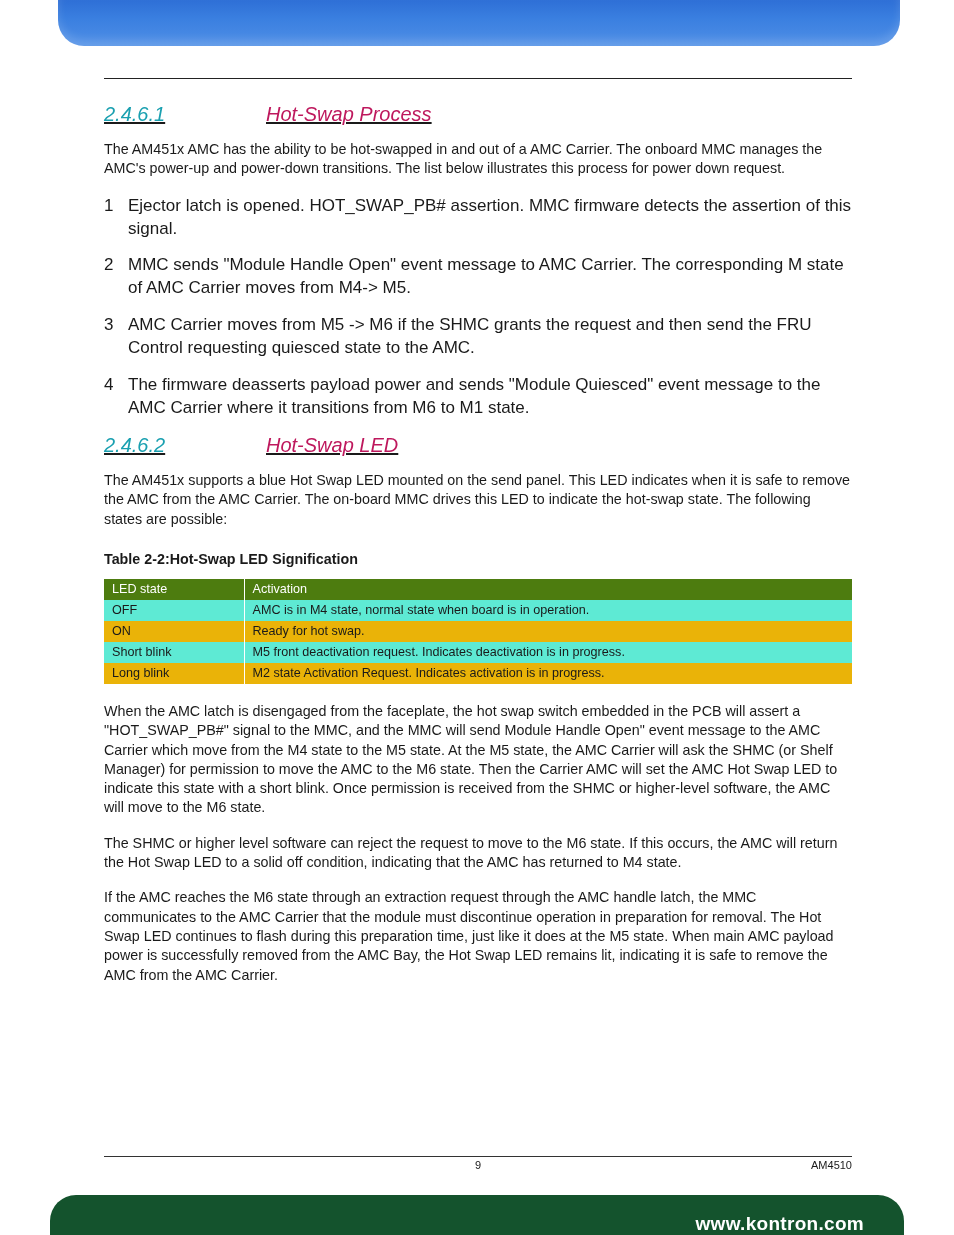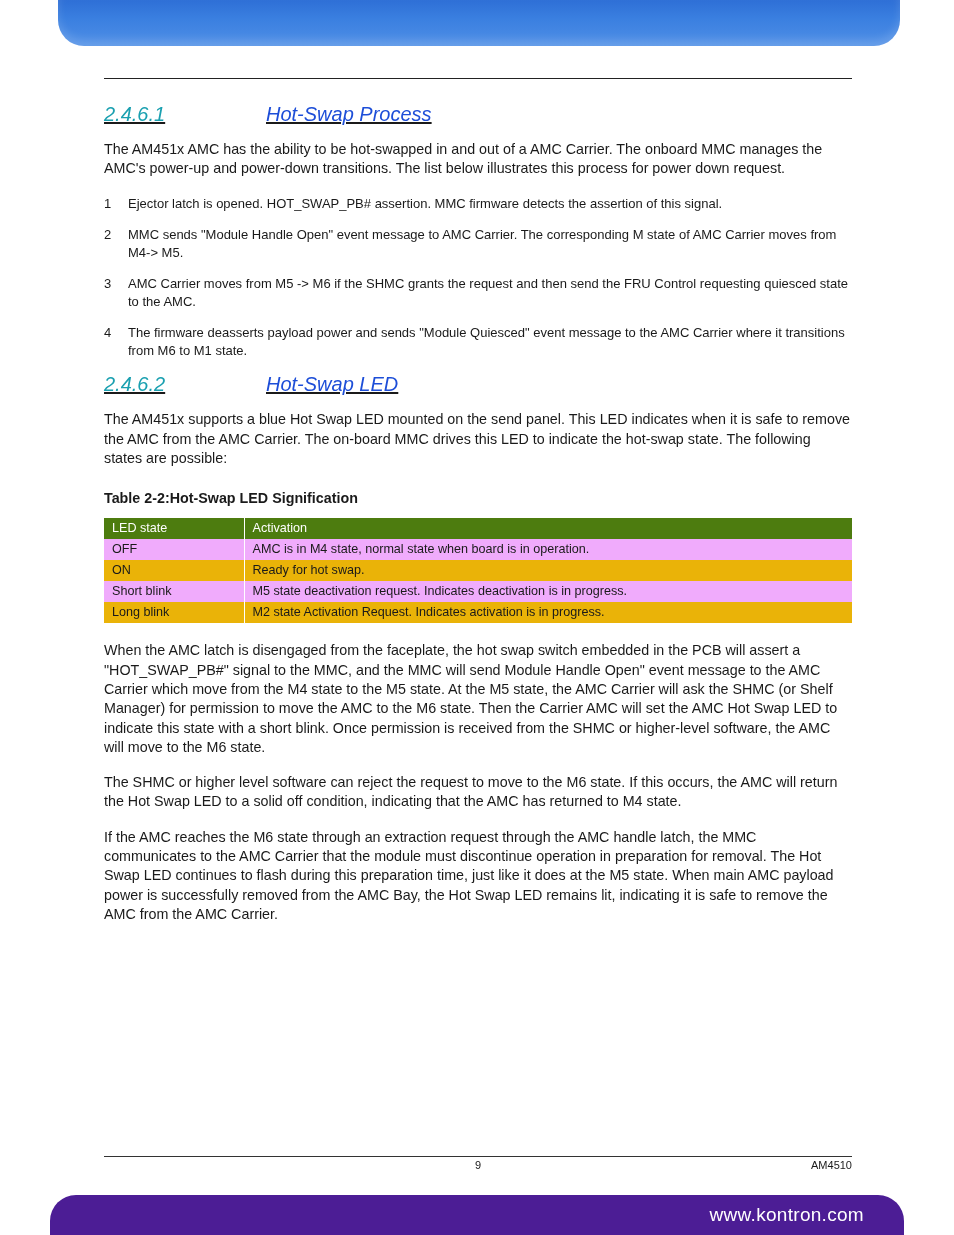--- a/index.html
+++ b/index.html
@@ -46,40 +46,40 @@
   }
   .h-num {
     color: #1aa0b0;
     font-style: italic;
     font-size: 20px;
     font-weight: 500;
     width: 162px;
     flex-shrink: 0;
   }
   .h-title {
-    color: #1d4ed8;
+    color: #be185d;
     font-style: italic;
     font-size: 20px;
     font-weight: 500;
     text-align: center;
   }
   p.body {
     font-size: 14.3px;
     line-height: 1.35;
     margin: 10px 0 16px 0;
   }
   ol.steps {
     list-style: none;
     padding: 0;
     margin: 0;
     counter-reset: step;
   }
   ol.steps li {
     counter-increment: step;
-    font-size: 13px;
+    font-size: 17px;
     line-height: 1.35;
     margin: 0 0 14px 0;
     padding-left: 24px;
     position: relative;
   }
   ol.steps li::before {
     content: counter(step);
     position: absolute;
     left: 0;
     top: 0;
@@ -102,21 +102,21 @@
     text-align: left;
     padding: 3px 8px 4px 8px;
     border-right: 1px solid #fff;
   }
   table.led th:last-child { border-right: none; }
   table.led td {
     padding: 3px 8px 4px 8px;
     border-right: 1px solid #fff;
   }
   table.led td:last-child { border-right: none; }
-  table.led tr.odd td { background: #f0abfc; }
+  table.led tr.odd td { background: #5eead4; }
   table.led tr.even td { background: #eab308; }
   table.led col.c1 { width: 140px; }
 
   .footer-line {
     position: absolute;
     left: 104px;
     width: 748px;
     top: 1156px;
     border-top: 1px solid #333;
     font-size: 11px;
@@ -128,30 +128,31 @@
     position: absolute;
     left: 50%;
     transform: translateX(-50%);
   }
   .bottom-bar {
     position: absolute;
     left: 50px;
     right: 50px;
     bottom: 0;
     height: 40px;
-    background: #4c1d95;
+    background: #14532d;
     border-top-left-radius: 26px;
     border-top-right-radius: 26px;
     color: #fff;
     font-size: 19px;
     display: flex;
     justify-content: flex-end;
-    align-items: center;
+    align-items: flex-end;
     padding-right: 40px;
     letter-spacing: 0.3px;
+    font-weight: bold;
   }
 </style>
 </head>
 <body>
 
 <div class="page">
   <div class="top-tab"></div>
 
   <div class="content">
     <hr class="rule">
@@ -190,21 +191,21 @@
         <tr class="odd">
           <td>OFF</td>
           <td>AMC is in M4 state, normal state when board is in operation.</td>
         </tr>
         <tr class="even">
           <td>ON</td>
           <td>Ready for hot swap.</td>
         </tr>
         <tr class="odd">
           <td>Short blink</td>
-          <td>M5 state deactivation request. Indicates deactivation is in progress.</td>
+          <td>M5 front deactivation request. Indicates deactivation is in progress.</td>
         </tr>
         <tr class="even">
           <td>Long blink</td>
           <td>M2 state Activation Request. Indicates activation is in progress.</td>
         </tr>
       </tbody>
     </table>
 
     <p class="body">When the AMC latch is disengaged from the faceplate, the hot swap switch embedded in the PCB will assert a "HOT_SWAP_PB#" signal to the MMC, and the MMC will send Module Handle Open" event message to the AMC Carrier which move from the M4 state to the M5 state. At the M5 state, the AMC Carrier will ask the SHMC (or Shelf Manager) for permission to move the AMC to the M6 state. Then the Carrier AMC will set the AMC Hot Swap LED to indicate this state with a short blink. Once permission is received from the SHMC or higher-level software, the AMC will move to the M6 state.</p>
     <p class="body">The SHMC or higher level software can reject the request to move to the M6 state. If this occurs, the AMC will return the Hot Swap LED to a solid off condition, indicating that the AMC has returned to M4 state.</p>

